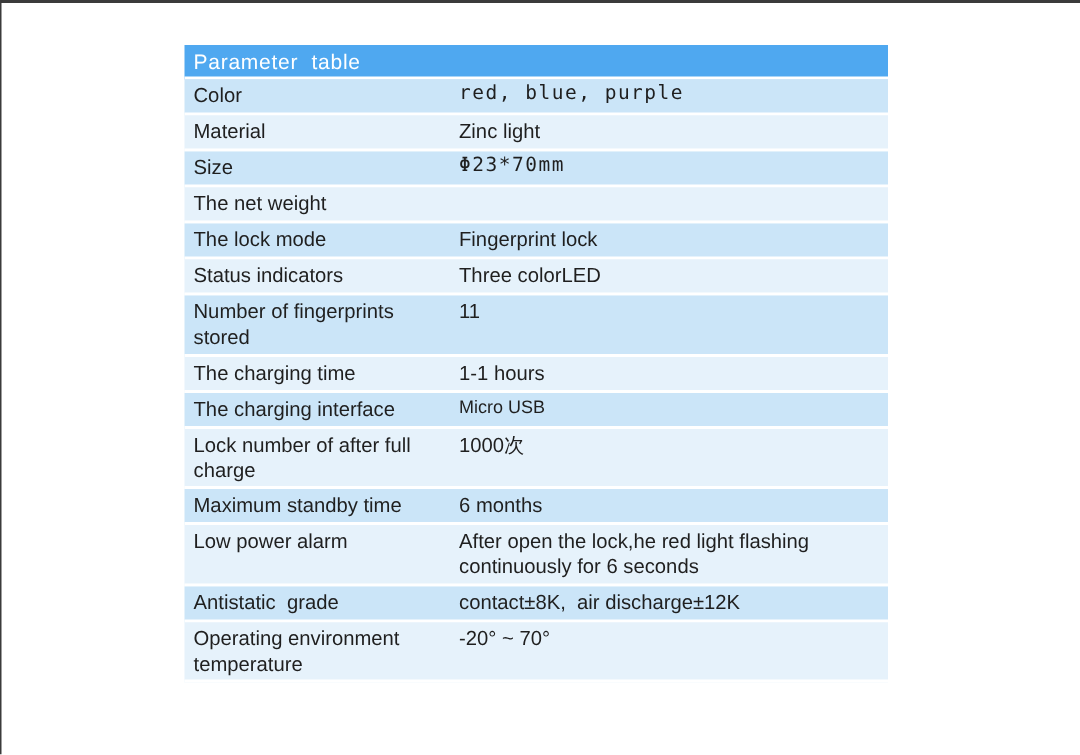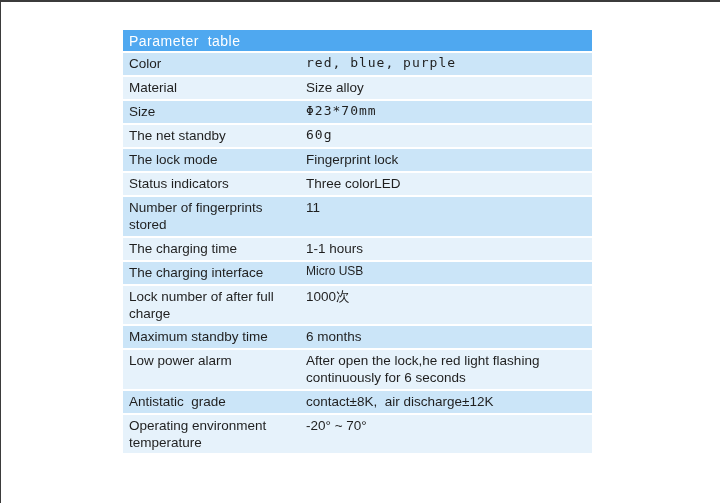--- a/index.html
+++ b/index.html
@@ -78,33 +78,32 @@
     <div id="rows">
     <div class="row dark">
       <div class="cell label">Color</div>
       <div class="vdiv"></div>
       <div class="cell value mono">red, blue, purple</div>
     </div>
 
     <div class="row light">
       <div class="cell label">Material</div>
       <div class="vdiv"></div>
-      <div class="cell value">Size alloy</div>
+      <div class="cell value">Zinc light</div>
     </div>
 
     <div class="row dark">
       <div class="cell label">Size</div>
       <div class="vdiv"></div>
       <div class="cell value mono">Φ23*70mm</div>
     </div>
 
     <div class="row light">
-      <div class="cell label">The net standby</div>
+      <div class="cell label">The net weight</div>
       <div class="vdiv"></div>
-      <div class="cell value mono">60g</div>
     </div>
 
     <div class="row dark">
       <div class="cell label">The lock mode</div>
       <div class="vdiv"></div>
       <div class="cell value">Fingerprint lock</div>
     </div>
 
     <div class="row light">
       <div class="cell label">Status indicators</div>

